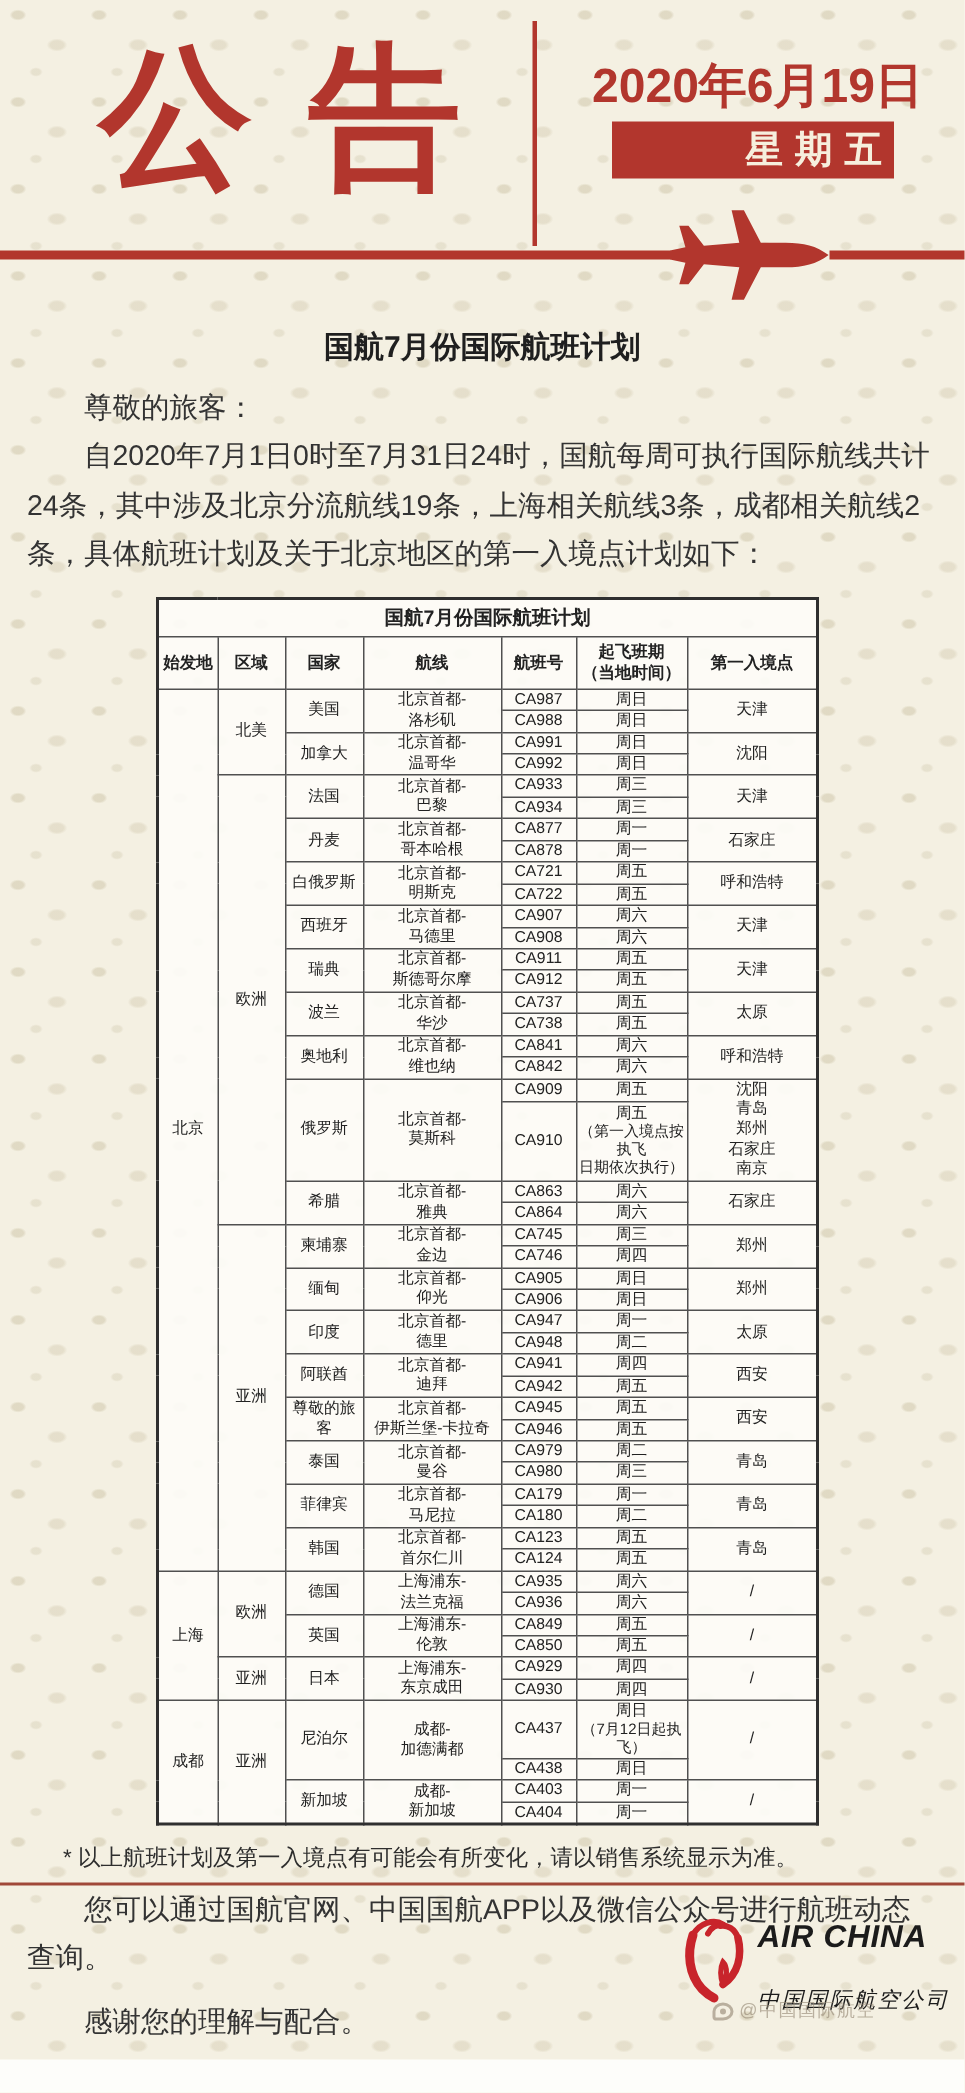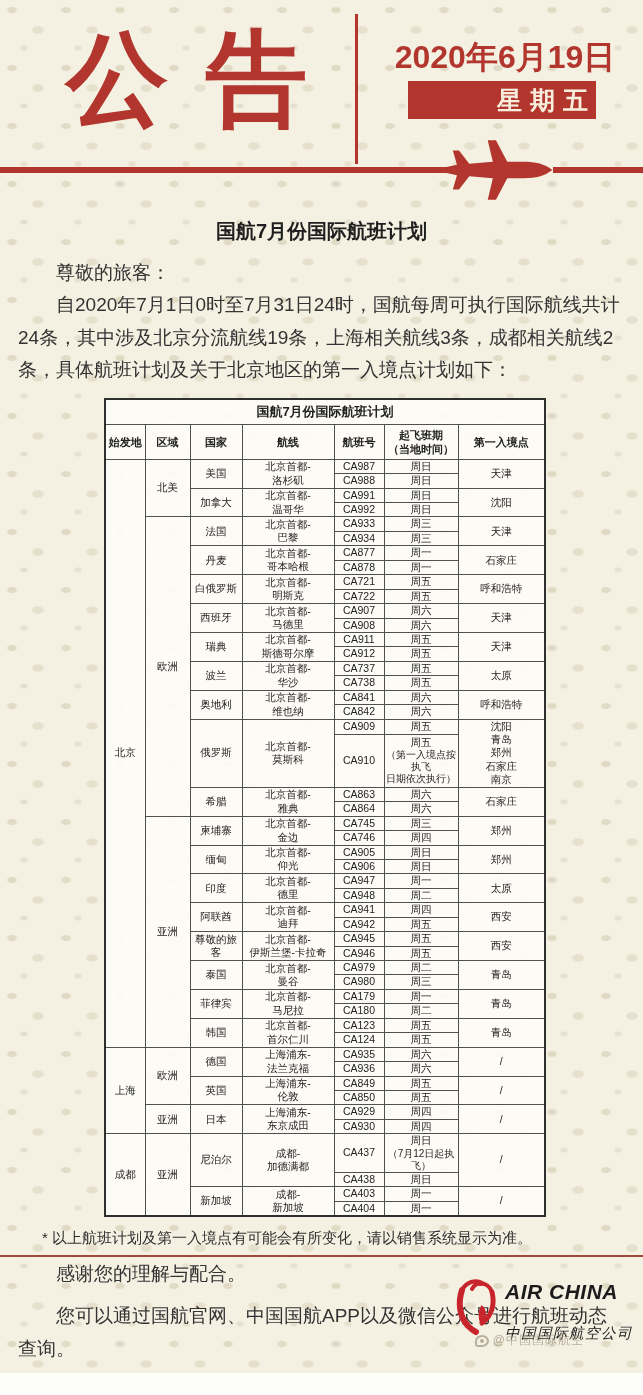--- a/index.html
+++ b/index.html
@@ -430,22 +430,22 @@
           <tr>
             <td>CA404</td>
             <td class="days-cell">周一</td>
           </tr>
         </tbody>
       </table>
   </div>
 
   <p class="footnote">* 以上航班计划及第一入境点有可能会有所变化，请以销售系统显示为准。</p>
 
+  <p class="para indent closing">您可以通过国航官网、中国国航APP以及微信公众号进行航班动态查询。</p>
   <p class="para indent closing">感谢您的理解与配合。</p>
-  <p class="para indent closing">您可以通过国航官网、中国国航APP以及微信公众号进行航班动态查询。</p>
 
   <div class="footer-rule"></div>
   <div class="footer">
     <svg class="logo-mark" viewBox="0 0 48 62" xmlns="http://www.w3.org/2000/svg">
       <g fill="none" stroke="#c8242b" stroke-linecap="round">
         <path stroke-width="6" d="M10 14 C6 26 7 40 16 50 C19 53 22 55 24 56"></path>
         <path stroke-width="5" d="M40 16 C43 28 40 40 30 47"></path>
         <path stroke-width="4" d="M10 14 C14 6 24 3 30 7 C26 7 22 9 20 13"></path>
         <path stroke-width="4" d="M40 16 C38 10 33 7 28 8"></path>
         <path stroke-width="3.5" d="M30 47 C28 42 28 36 30 32 C33 35 33 42 30 47"></path>

